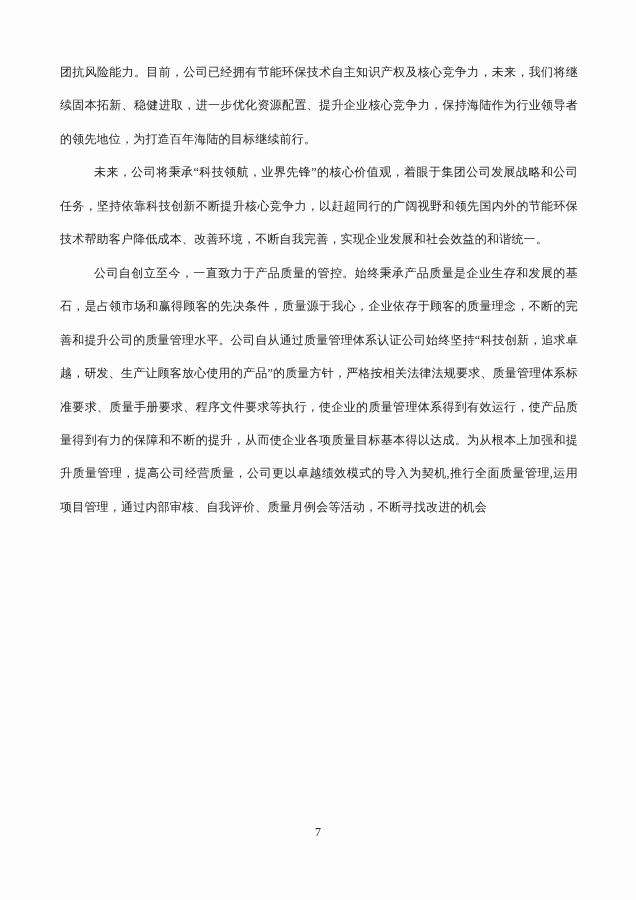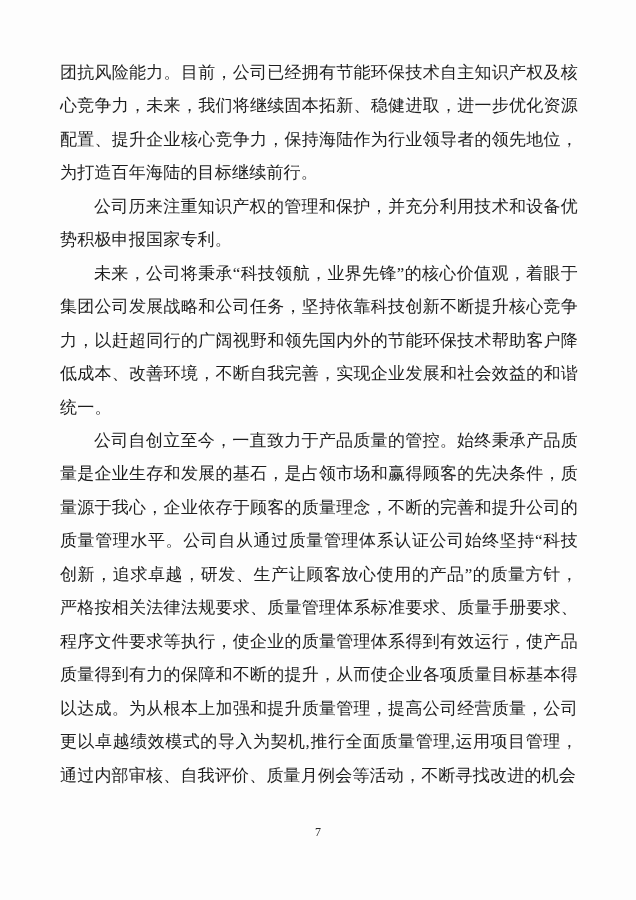--- a/index.html
+++ b/index.html
@@ -23,21 +23,21 @@
   .content {
     position: absolute;
     left: 60px;
     top: 56px;
     width: 518px;
   }
   .content p,
   .content h2 {
     margin: 0;
     padding: 0;
-    font-size: 17px;
+    font-size: 12px;
     line-height: 33.45px;
     font-weight: normal;
     text-align: justify;
     text-justify: inter-character;
     text-align-last: left;
     word-break: break-all;
     letter-spacing: 0.2px;
   }
   .indent {
     text-indent: 34px;
@@ -57,20 +57,19 @@
     font-size: 12px;
     color: #2a2a2a;
   }
 </style>
 </head>
 <body>
 
 <div class="page">
   <div class="content">
     <p class="para">团抗风险能力。目前，公司已经拥有节能环保技术自主知识产权及核心竞争力，未来，我们将继续固本拓新、稳健进取，进一步优化资源配置、提升企业核心竞争力，保持海陆作为行业领导者的领先地位，为打造百年海陆的目标继续前行。</p>
-    <p class="para indent">公司历来注重知识产权的管理和保护，并充分利用技术和设备优势积极申报国家专利。</p>
     <p class="para indent">未来，公司将秉承“科技领航，业界先锋”的核心价值观，着眼于集团公司发展战略和公司任务，坚持依靠科技创新不断提升核心竞争力，以赶超同行的广阔视野和领先国内外的节能环保技术帮助客户降低成本、改善环境，不断自我完善，实现企业发展和社会效益的和谐统一。</p>
     <p class="para indent">公司自创立至今，一直致力于产品质量的管控。始终秉承产品质量是企业生存和发展的基石，是占领市场和赢得顾客的先决条件，质量源于我心，企业依存于顾客的质量理念，不断的完善和提升公司的质量管理水平。公司自从通过质量管理体系认证公司始终坚持“科技创新，追求卓越，研发、生产让顾客放心使用的产品”的质量方针，严格按相关法律法规要求、质量管理体系标准要求、质量手册要求、程序文件要求等执行，使企业的质量管理体系得到有效运行，使产品质量得到有力的保障和不断的提升，从而使企业各项质量目标基本得以达成。为从根本上加强和提升质量管理，提高公司经营质量，公司更以卓越绩效模式的导入为契机,推行全面质量管理,运用项目管理，通过内部审核、自我评价、质量月例会等活动，不断寻找改进的机会</p>
   </div>
   <div class="footer">
     <span class="page-number">7</span>
   </div>
 </div>
 
 </body></html>

